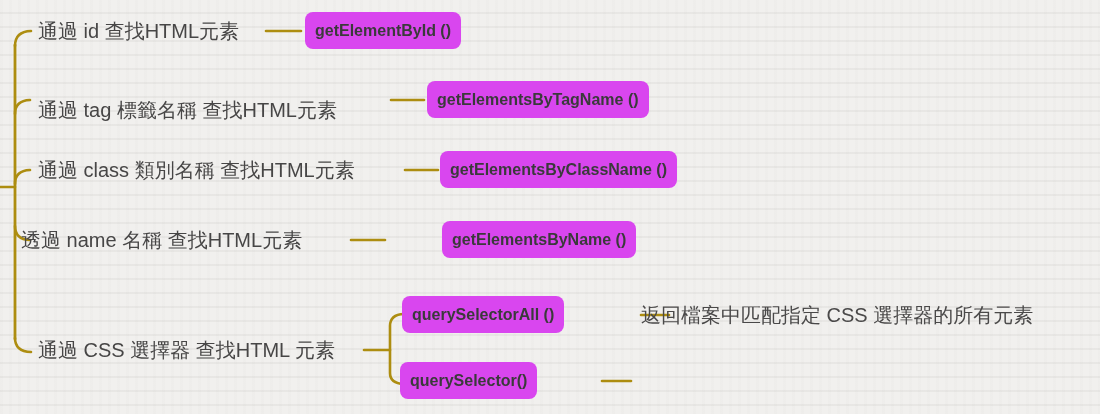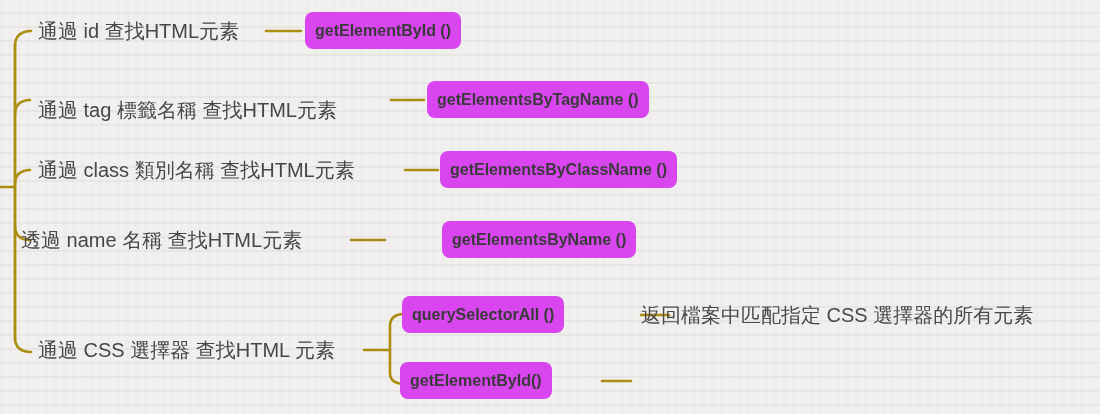--- a/index.html
+++ b/index.html
@@ -99,15 +99,15 @@
   <div class="node-box b3">getElementsByClassName ()</div>
 
   <div class="label l4">透過 name 名稱 查找HTML元素</div>
   <div class="node-box b4">getElementsByName ()</div>
 
   <div class="label l5">通過 CSS 選擇器 查找HTML 元素</div>
 
   <div class="node-box b5">querySelectorAll ()</div>
   <div class="desc ds1">返回檔案中匹配指定 CSS 選擇器的所有元素</div>
 
-  <div class="node-box b6">getElementById()</div>
+  <div class="node-box b6">querySelector()</div>
 
 </div>
 
 </body></html>

